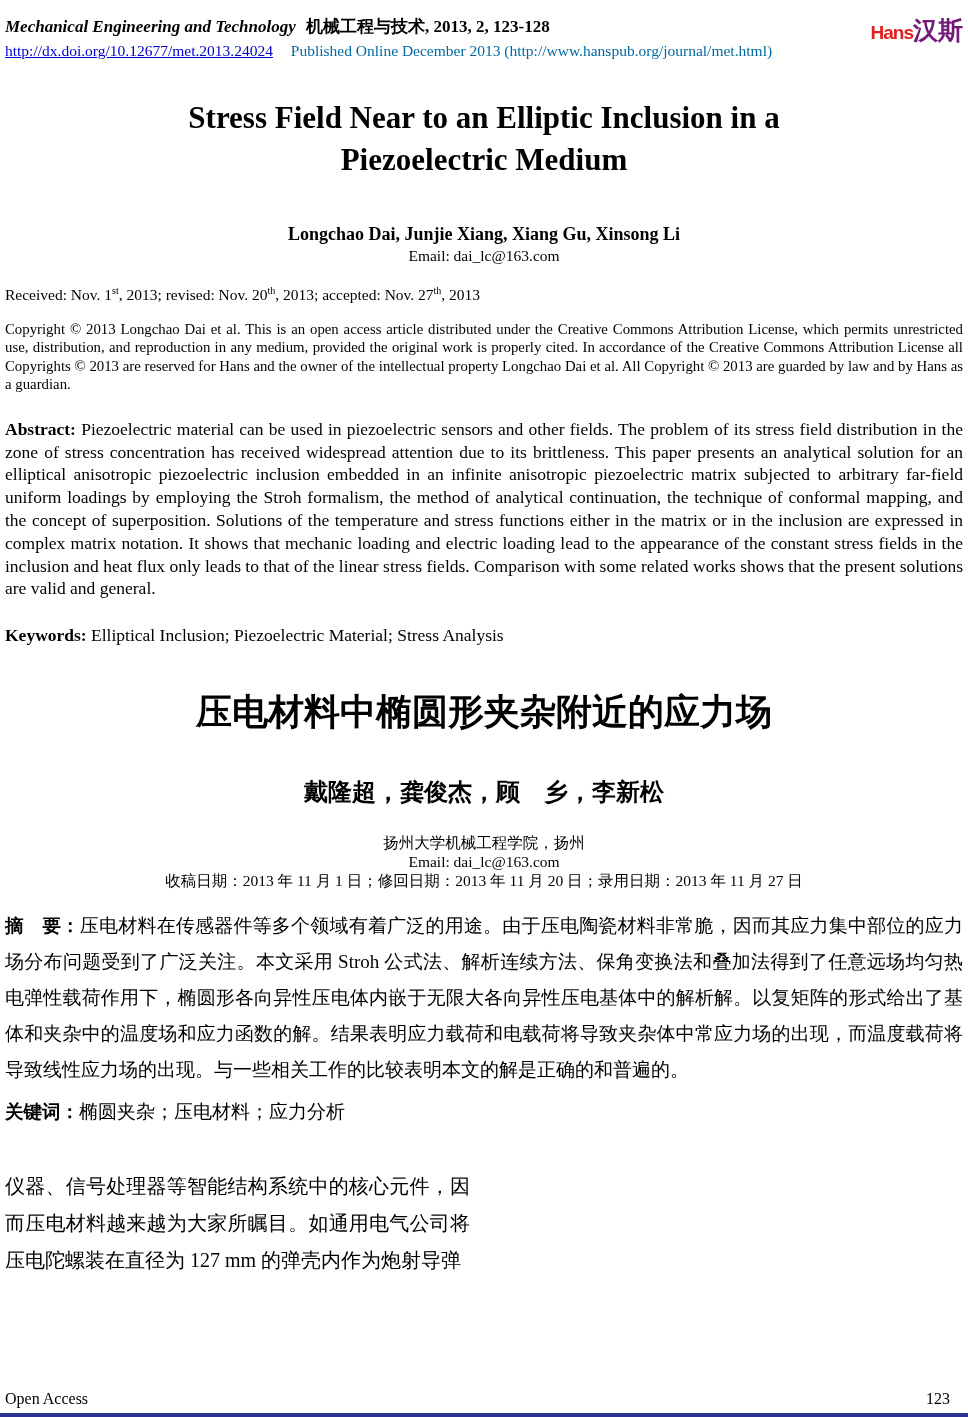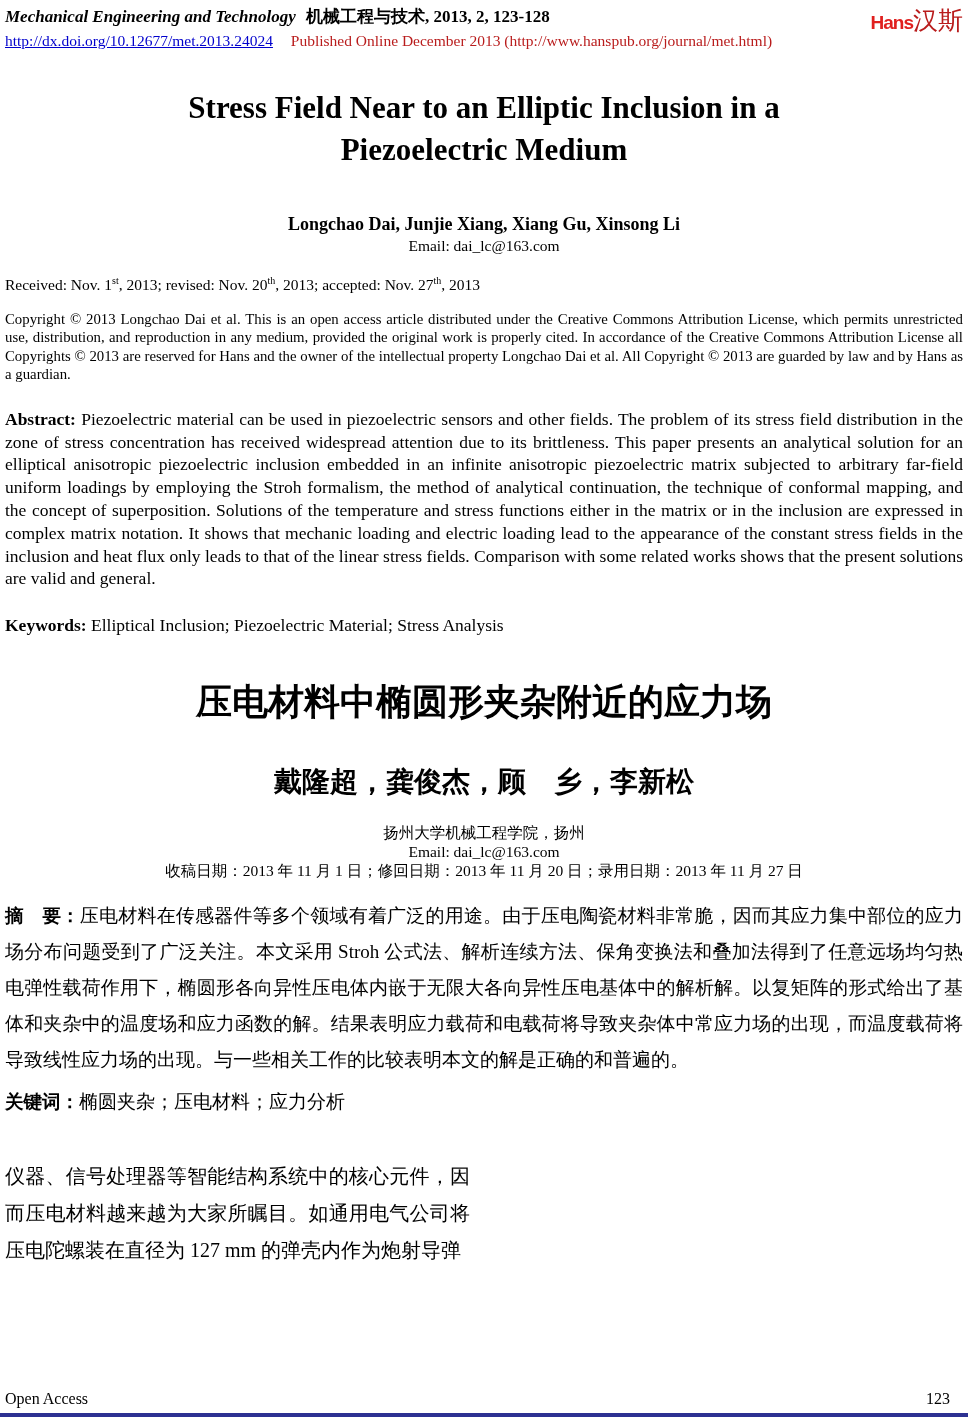--- a/index.html
+++ b/index.html
@@ -5,35 +5,35 @@
   html,body { margin:0; padding:0; background:#ffffff; }
   .page {
     position: relative;
     width: 968px;
     height: 1417px;
     margin: 0 auto;
     background: #ffffff;
     color: #000;
     font-family: "Liberation Serif", serif;
     box-sizing: border-box;
-    padding: 6px 5px 0 5px;
+    padding: 16px 5px 0 5px;
     overflow: hidden;
   }
 
   
   .hdr { display:flex; justify-content:space-between; align-items:flex-start; }
   .hdr-line1 { font-size:17px; line-height:21px; font-weight:bold; }
   .journal-en { font-style:italic; }
   .journal-zh { font-style:normal; margin-left:6px; }
   .hdr-line2 { font-size:15.5px; line-height:20px; margin-top:4px; }
   .doi-link { color:#0000cc; text-decoration:underline; cursor:pointer; }
-  .published { margin-left:14px; color:#b91c1c; }
+  .published { margin-left:14px; color:#0369a1; }
   .logo { white-space:nowrap; line-height:26px; padding-top:1px; }
   .logo-latin { color:#e0201f; font-weight:bold; font-size:19px; letter-spacing:-1px; font-family:"Liberation Sans", sans-serif; }
-  .logo-cjk { color:#b91c1c; font-weight:normal; font-size:25px; font-family:"Liberation Sans", sans-serif; }
+  .logo-cjk { color:#701a75; font-weight:bold; font-size:25px; font-family:"Liberation Sans", sans-serif; }
 
   
   .title-en {
     margin-top:36px;
     text-align:center;
     font-size:31px;
     font-weight:bold;
     line-height:1.35;
     padding:0 120px;
   }
@@ -42,21 +42,21 @@
   .email-en   { text-align:center; font-size:15.5px; line-height:19px; }
   .received   { margin-top:16px; font-size:15.5px; line-height:19px; }
   .received sup { font-size:10px; }
   .copyright  { margin-top:16px; text-align:justify; font-size:14.8px; line-height:18.5px; }
   .abstract   { margin-top:24px; text-align:justify; font-size:17.5px; line-height:22.8px; }
   .lead-bold  { font-weight:bold; }
   .keywords   { margin-top:24px; text-align:left; font-size:17.5px; line-height:22.8px; }
 
   
   .title-zh   { margin-top:42px; text-align:center; font-size:36px; font-weight:bold; line-height:46px; font-family:"Liberation Serif", serif; }
-  .authors-zh { margin-top:44px; text-align:center; font-size:28px; font-weight:bold; line-height:26px;font-family:Liberation Serif, serif; }
+  .authors-zh { margin-top:44px; text-align:center; font-size:24px; font-weight:bold; line-height:26px;font-family:Liberation Serif, serif; }
   .affil-zh   { margin-top:28px; text-align:center; font-size:15.5px; line-height:19px; }
   .email-zh   { text-align:center; font-size:15.5px; line-height:19px; }
   .dates-zh   { text-align:center; font-size:15.5px; line-height:19px; }
   .abstract-zh { margin-top:18px; text-align:justify; font-size:19px; line-height:36px; }
   .label-hei  { font-weight:bold; font-family:"Liberation Sans", sans-serif; font-size:18.5px; }
   .keywords-zh { margin-top:6px; text-align:left; font-size:19px; line-height:36px; }
 
   
   .columns { margin-top:38px; display:flex; gap:34px; }
   .col { width:465px; }

